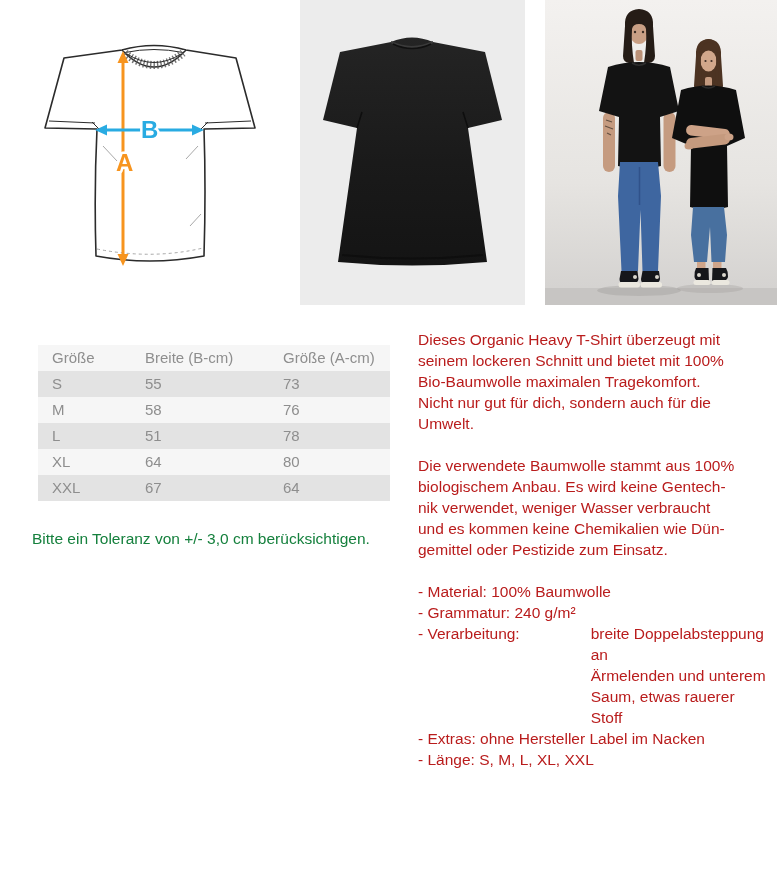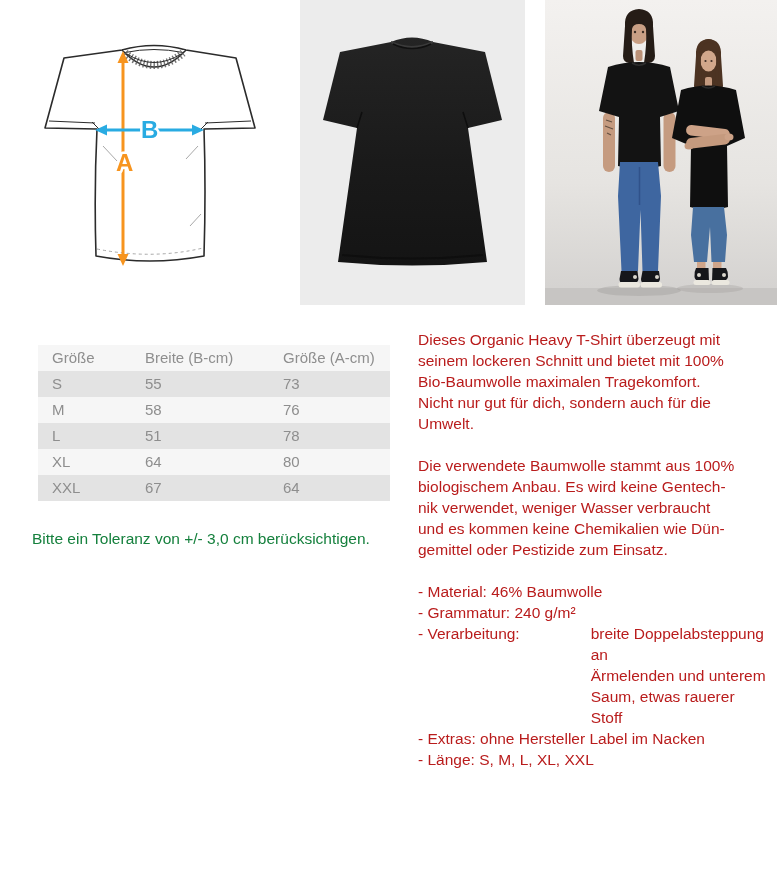--- a/index.html
+++ b/index.html
@@ -214,21 +214,21 @@
 seinem lockeren Schnitt und bietet mit 100%
 Bio-Baumwolle maximalen Tragekomfort.
 Nicht nur gut für dich, sondern auch für die
 Umwelt.</p>
     <p>Die verwendete Baumwolle stammt aus 100%
 biologischem Anbau. Es wird keine Gentech-
 nik verwendet, weniger Wasser verbraucht
 und es kommen keine Chemikalien wie Dün-
 gemittel oder Pestizide zum Einsatz.</p>
     <div class="details">
-      <div class="detail">- Material: 46% Baumwolle</div>
+      <div class="detail">- Material: 100% Baumwolle</div>
       <div class="detail">- Grammatur: 240 g/m²</div>
       <div class="detail detail-flex">
         <span class="dlabel">- Verarbeitung: </span>
         <span class="dvalue">breite Doppelabsteppung an
 Ärmelenden und unterem
 Saum, etwas rauerer Stoff</span>
       </div>
       <div class="detail">- Extras: ohne Hersteller Label im Nacken</div>
       <div class="detail">- Länge: S, M, L, XL, XXL</div>
     </div>

